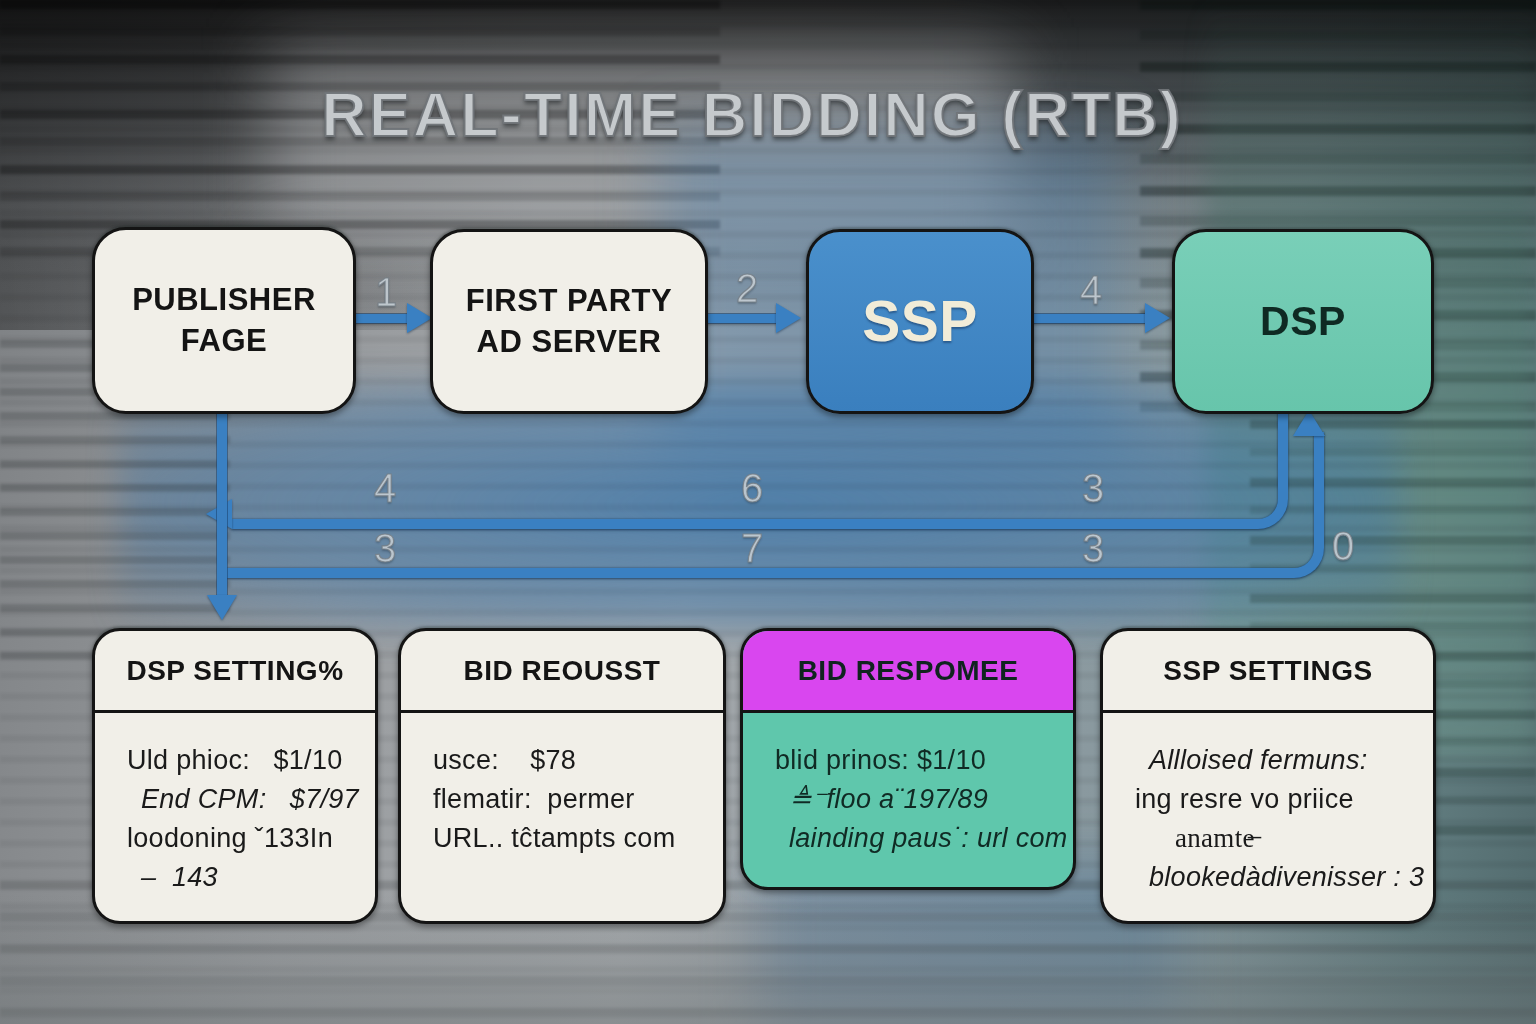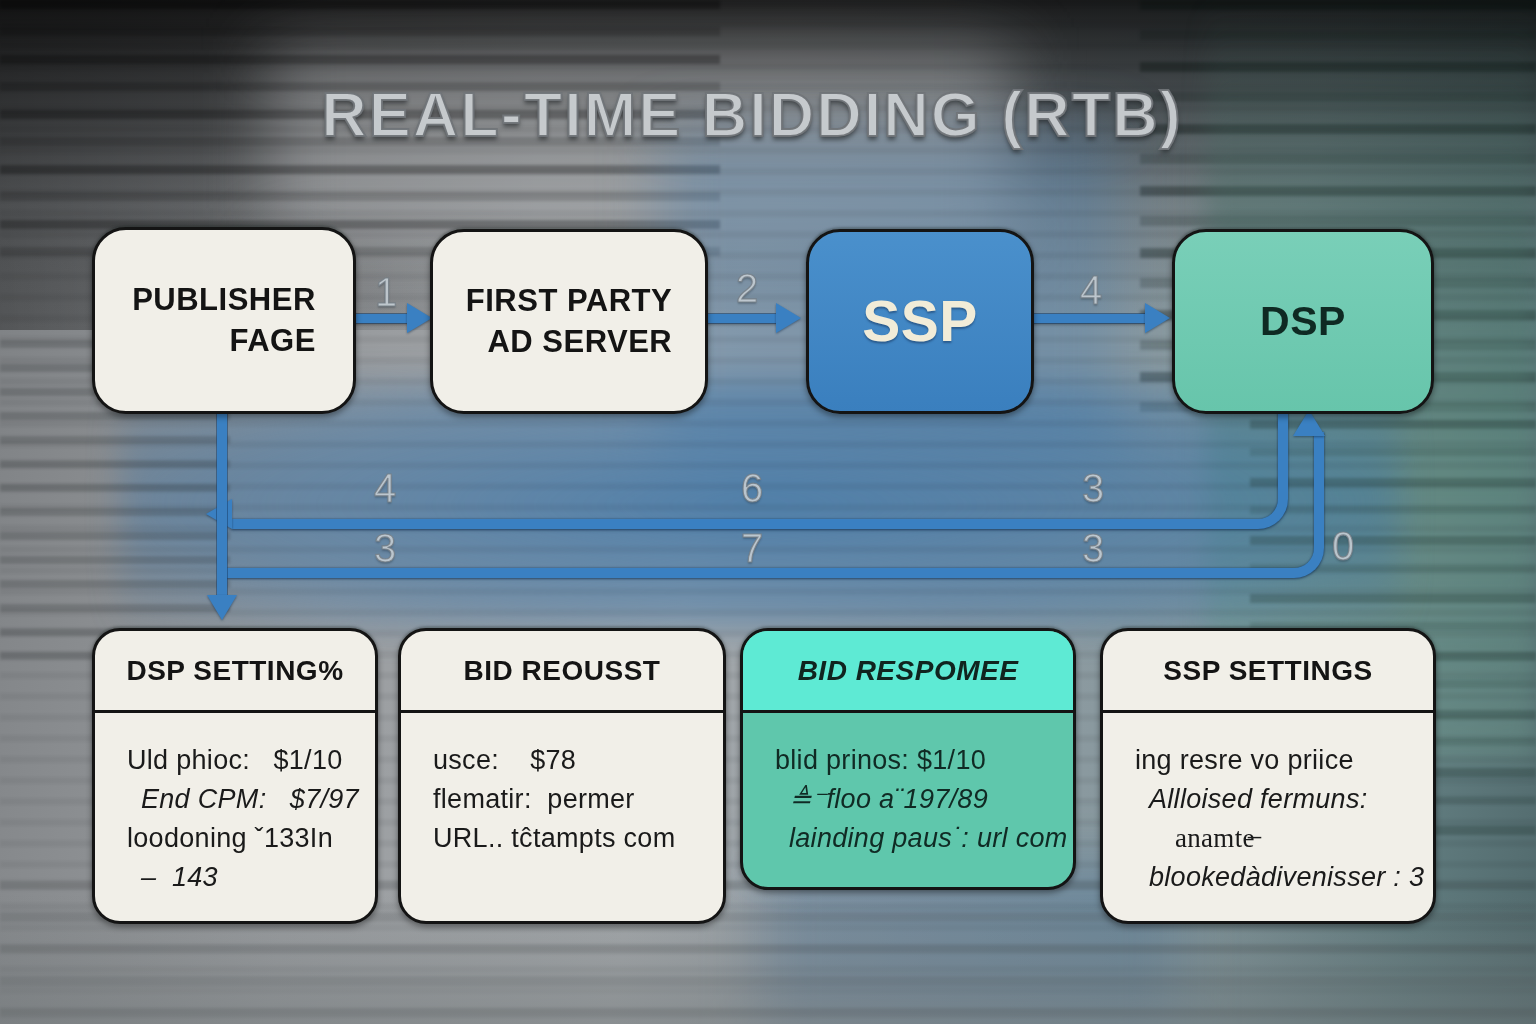--- a/index.html
+++ b/index.html
@@ -27,21 +27,21 @@
   
   .title{position:absolute;left:0;top:78px;width:100%;margin:0;text-align:center;transform:translateX(-16px);
     font-size:63px;font-weight:700;letter-spacing:2px;color:rgba(206,210,213,.95);
     -webkit-text-stroke:2px rgba(112,116,120,.95);
     text-shadow:0 4px 4px rgba(30,32,34,.55),0 1px 1px rgba(0,0,0,.35);z-index:3;}
 
   
   .node{position:absolute;z-index:5;display:flex;align-items:center;justify-content:center;
     border:3px solid #141414;border-radius:34px;background:#f1efe8;
     box-shadow:0 3px 6px rgba(0,0,0,.4),0 -2px 2px rgba(25,35,30,.25);}
-  .node-label{white-space:pre-line;text-align:right;font-weight:700;font-size:31px;line-height:1.32;color:#141414;letter-spacing:.5px;}
+  .node-label{white-space:pre-line;text-align:center;font-weight:700;font-size:31px;line-height:1.32;color:#141414;letter-spacing:.5px;}
   .node-ssp{background:linear-gradient(180deg,#4a90cc,#3a7fbe);}
   .node-ssp .node-label{color:#f1ecd8;font-size:57px;text-shadow:0 2px 2px rgba(20,50,90,.5);}
   .node-dsp{background:linear-gradient(180deg,#79cfb8,#67c5ab);}
   .node-dsp .node-label{color:#0f2a23;font-size:41px;}
 
   
   .arrowline{position:absolute;height:9px;background:#3a80c2;z-index:2;box-shadow:0 0 0 1px rgba(22,58,98,.55),0 2px 3px rgba(0,0,0,.3);}
   .ah{position:absolute;width:0;height:0;z-index:2;filter:drop-shadow(0 1px 1px rgba(10,35,65,.5));}
   .ah-right{border-top:15px solid transparent;border-bottom:15px solid transparent;border-left:25px solid #3a80c2;}
   .ah-left{border-top:15px solid transparent;border-bottom:15px solid transparent;border-right:26px solid #3a80c2;}
@@ -56,21 +56,21 @@
   
   .card{position:absolute;z-index:5;border:3px solid #141414;border-radius:28px;background:#f1efe8;overflow:hidden;
     box-shadow:0 3px 6px rgba(0,0,0,.4),0 -2px 2px rgba(25,35,30,.25);}
   .card-header{height:79px;display:flex;align-items:center;justify-content:center;border-bottom:3px solid #141414;
     font-weight:700;font-size:28px;color:#141414;letter-spacing:.5px;}
   .card-body{padding:28px 14px 0 24px;font-size:27px;font-weight:500;color:#1a1a1a;line-height:39px;letter-spacing:.3px;}
   .card-line{white-space:pre;margin-left:8px;}
   .ind-1{padding-left:14px;font-style:italic;}
   .ind-2{padding-left:40px;font-family:Liberation Serif, serif;}
   .card-teal{background:#5fc7ac;}
-  .card-teal .card-header{background:#5eead4;color:#10241f;font-style:italic;}
+  .card-teal .card-header{background:#d946ef;color:#10241f;}
   .card-teal .card-body{color:#102a24;}
 </style>
 </head>
 <body>
 
 <div class="stage">
 
   <div class="bg bg-base"></div>
   <div class="bg w-top"></div>
   <div class="bg w-light"></div>
@@ -155,20 +155,20 @@
     <div class="card-body">
       <div class="card-line">blid prinos: $1/10</div>
       <div class="card-line ind-1">≜⁻floo a¨197/89</div>
       <div class="card-line ind-1">lainding paus˙: url com</div>
     </div>
   </div>
 
   <div class="card" style="left:1100px;top:628px;width:330px;height:290px;">
     <div class="card-header">SSP SETTINGS</div>
     <div class="card-body">
+      <div class="card-line ind-1">Allloised fermuns:</div>
       <div class="card-line">ing resre vo priice</div>
-      <div class="card-line ind-1">Allloised fermuns:</div>
       <div class="card-line ind-2">anamte̶</div>
       <div class="card-line ind-1">blookedàdivenisser : 3</div>
     </div>
   </div>
 
 </div>
 
 </body></html>

